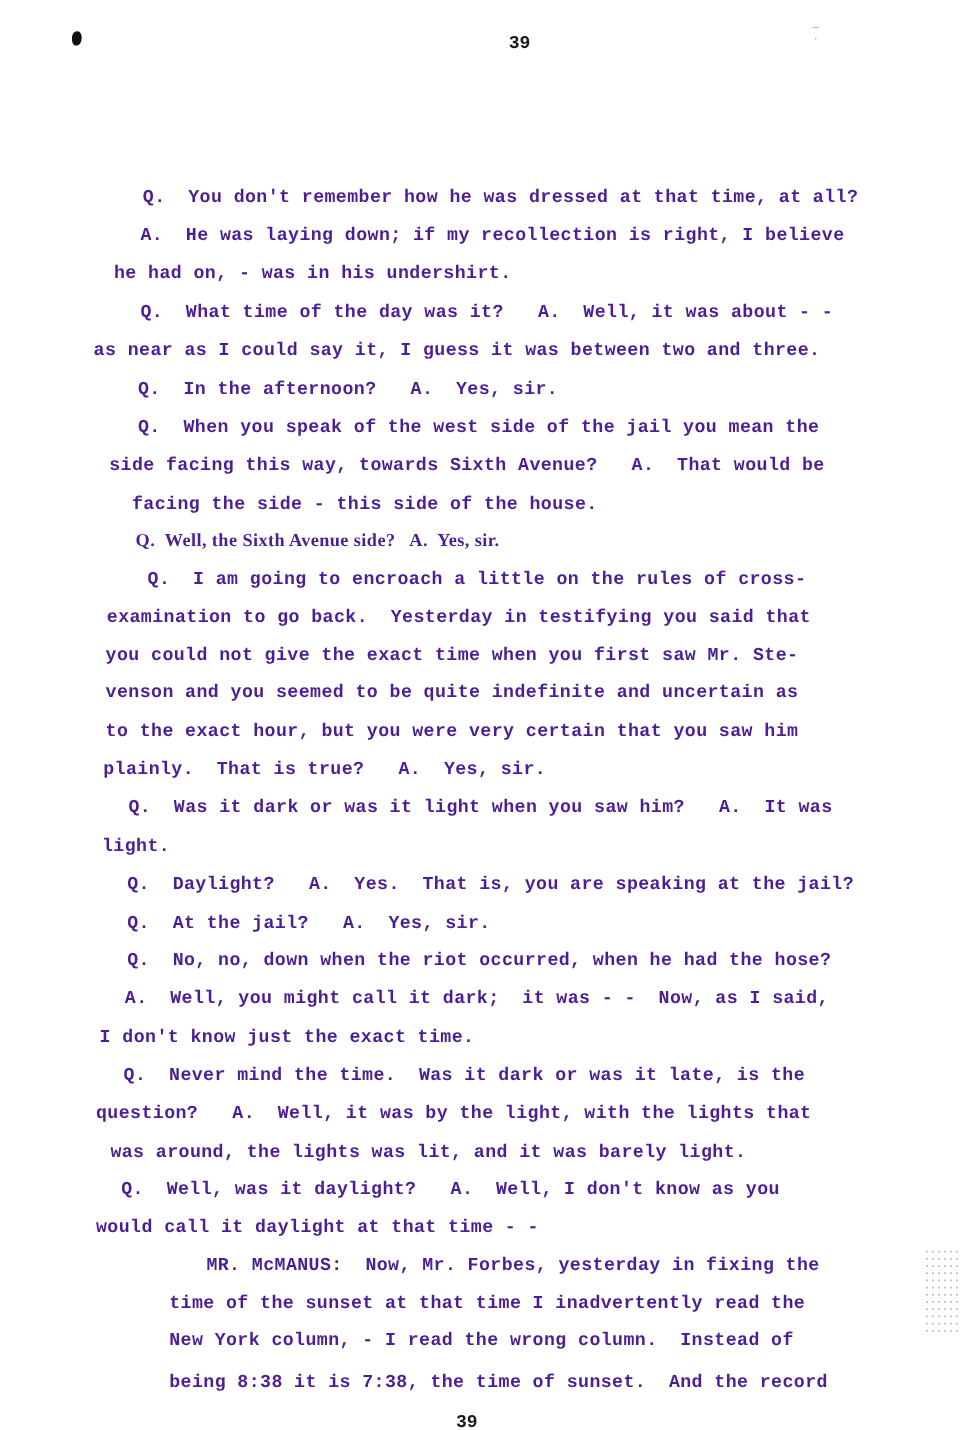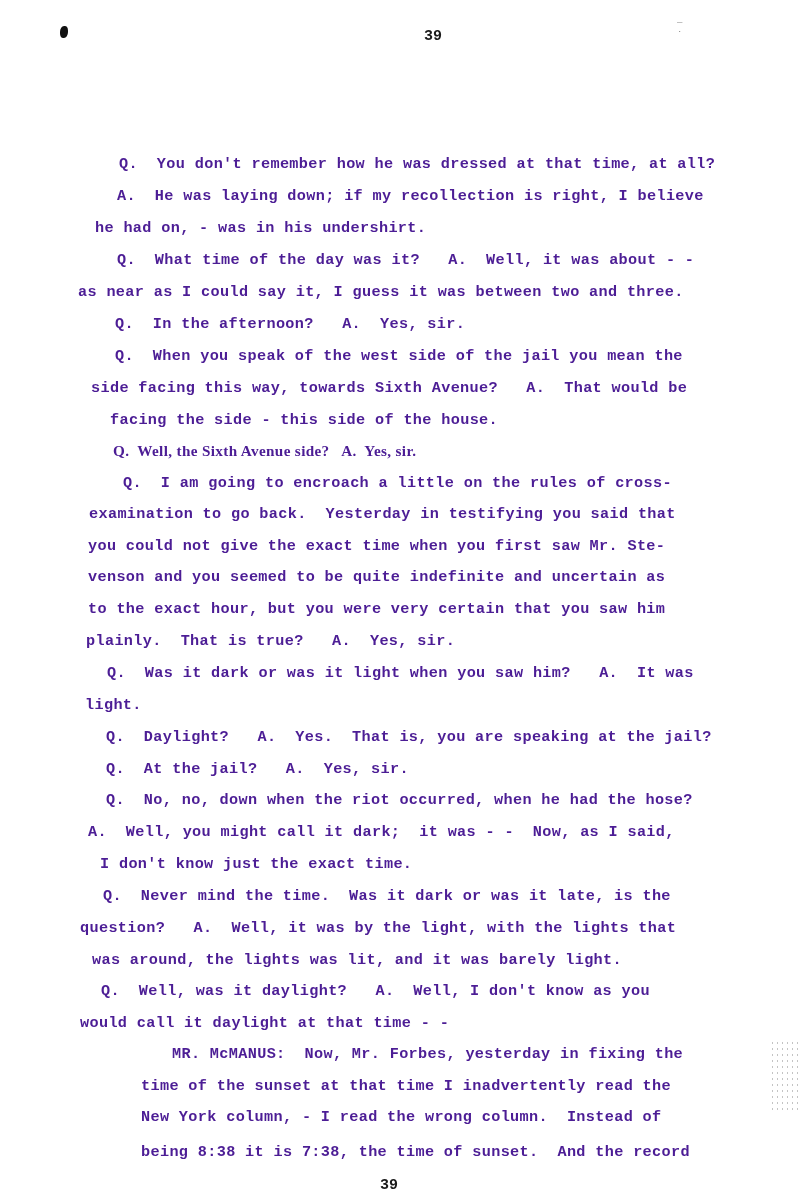--- a/index.html
+++ b/index.html
@@ -87,22 +87,22 @@
       <div class="line" style="left: 89px; top: 505px;">examination to go back.  Yesterday in testifying you said that</div>
       <div class="line" style="left: 88px; top: 537px;">you could not give the exact time when you first saw Mr. Ste-</div>
       <div class="line" style="left: 88px; top: 568px;">venson and you seemed to be quite indefinite and uncertain as</div>
       <div class="line" style="left: 88px; top: 600px;">to the exact hour, but you were very certain that you saw him</div>
       <div class="line" style="left: 86px; top: 632px;">plainly.  That is true?   A.  Yes, sir.</div>
       <div class="line" style="left: 107px; top: 664px;">Q.  Was it dark or was it light when you saw him?   A.  It was</div>
       <div class="line" style="left: 85px; top: 696px;">light.</div>
       <div class="line" style="left: 106px; top: 728px;">Q.  Daylight?   A.  Yes.  That is, you are speaking at the jail?</div>
       <div class="line" style="left: 106px; top: 760px;">Q.  At the jail?   A.  Yes, sir.</div>
       <div class="line" style="left: 106px; top: 791px;">Q.  No, no, down when the riot occurred, when he had the hose?</div>
-      <div class="line" style="left: 88px; top: 823px;">A.  Well, you might call it dark;  it was - -  Now, as I said,</div>
-      <div class="line" style="left: 100px; top: 855px;">I don't know just the exact time.</div>
+      <div class="line" style="left: 104px; top: 823px;">A.  Well, you might call it dark;  it was - -  Now, as I said,</div>
+      <div class="line" style="left: 83px; top: 855px;">I don't know just the exact time.</div>
       <div class="line" style="left: 103px; top: 887px;">Q.  Never mind the time.  Was it dark or was it late, is the</div>
       <div class="line" style="left: 80px; top: 919px;">question?   A.  Well, it was by the light, with the lights that</div>
       <div class="line" style="left: 92px; top: 951px;">was around, the lights was lit, and it was barely light.</div>
       <div class="line" style="left: 101px; top: 982px;">Q.  Well, was it daylight?   A.  Well, I don't know as you</div>
       <div class="line" style="left: 80px; top: 1014px;">would call it daylight at that time - -</div>
       <div class="line" style="left: 172px; top: 1045px;">MR. McMANUS:  Now, Mr. Forbes, yesterday in fixing the</div>
       <div class="line" style="left: 141px; top: 1077px;">time of the sunset at that time I inadvertently read the</div>
       <div class="line" style="left: 141px; top: 1108px;">New York column, - I read the wrong column.  Instead of</div>
       <div class="line" style="left: 141px; top: 1143px;">being 8:38 it is 7:38, the time of sunset.  And the record</div>
     </div>

